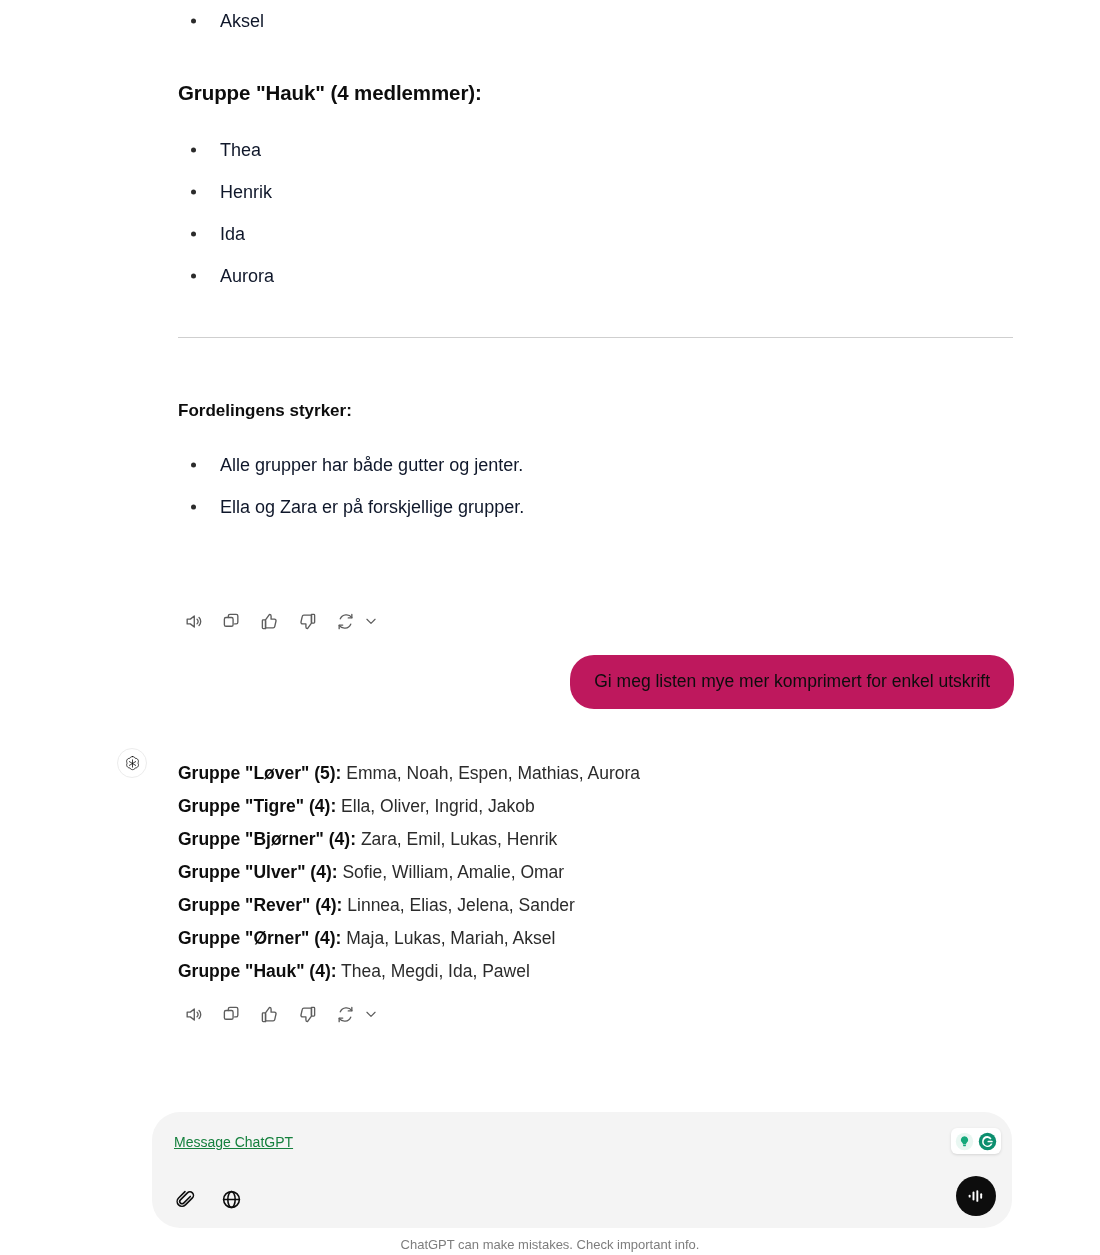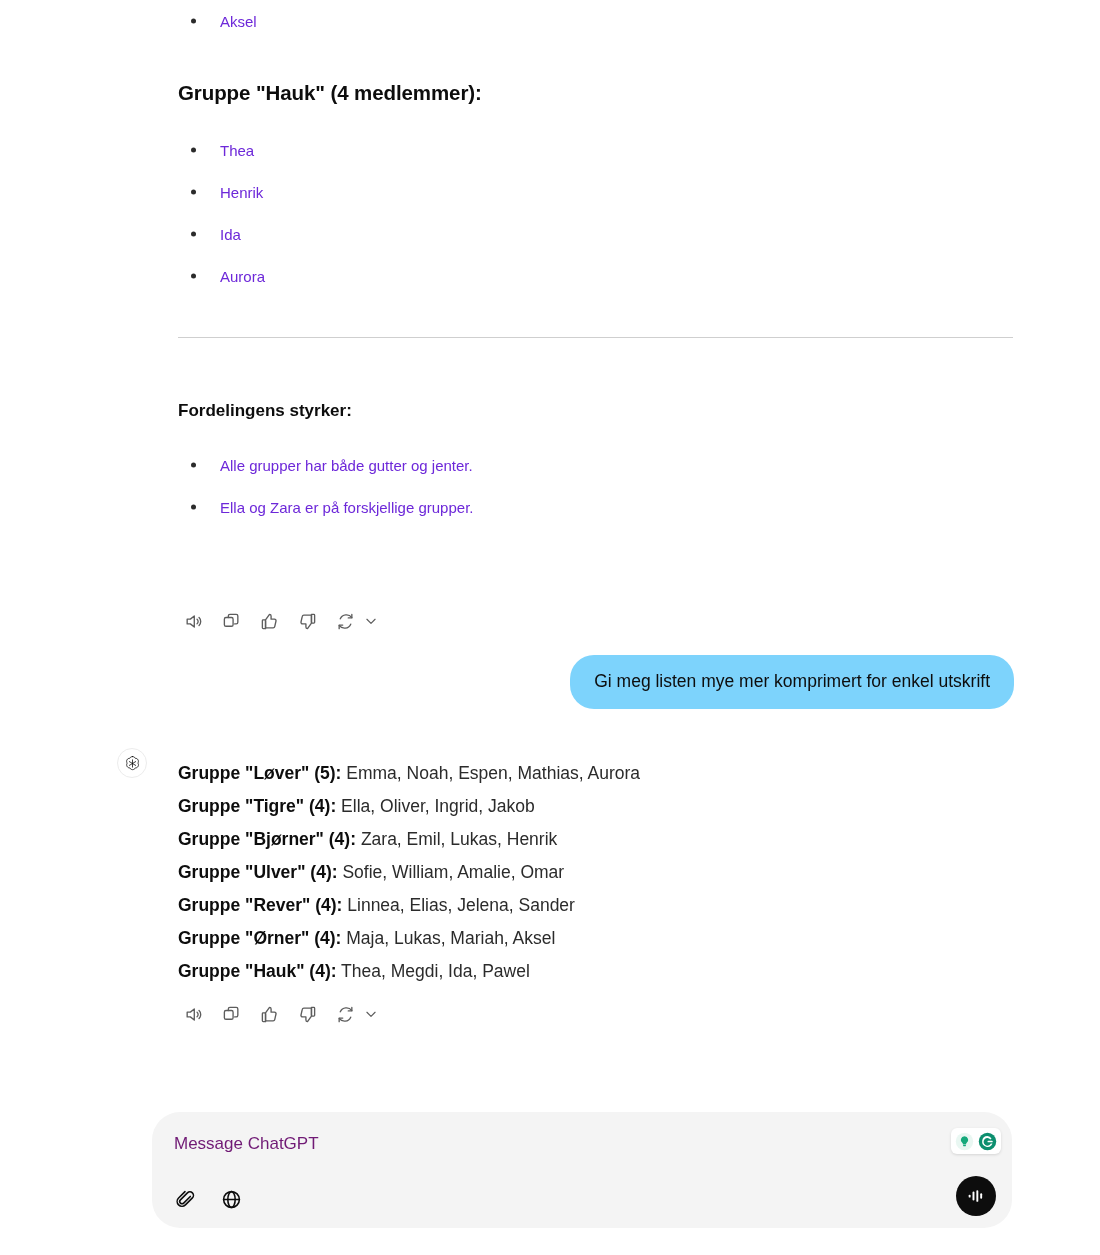--- a/index.html
+++ b/index.html
@@ -26,22 +26,22 @@
     width: 836px;
   }
 
   
   ul.bullets {
     list-style: none;
   }
   ul.bullets > li {
     position: relative;
     padding-left: 42px;
-    color: #6d28d9;
-    font-size: 15px;
+    color: #0f172a;
+    font-size: 18px;
     line-height: 1;
     height: 42px;
     display: flex;
     align-items: center;
   }
   ul.bullets > li::before {
     content: "";
     position: absolute;
     left: 13px;
     top: 50%;
@@ -98,21 +98,21 @@
 
   
   .user-row {
     position: absolute;
     left: 0; top: 655px;
     width: 1014px;
     display: flex;
     justify-content: flex-end;
   }
   .user-bubble {
-    background: #7dd3fc;
+    background: #be185d;
     border-radius: 24px;
     padding: 14px 24px 15px 24px;
     font-size: 17.5px;
     color: #0d0d0d;
     line-height: 1.45;
     max-width: 620px;
   }
 
   
   .avatar {
@@ -148,22 +148,23 @@
   .composer {
     position: absolute;
     left: 152px; top: 1112px;
     width: 860px; height: 116px;
     background: #f4f4f4;
     border-radius: 28px;
   }
   .composer-placeholder {
     position: absolute;
     left: 22px; top: 22px;
-    font-size: 17px;
-    color: #701a75;
+    font-size: 14px;
+    color: #15803d;
+    text-decoration: underline;
   }
   .composer-left-icons {
     position: absolute;
     left: 18px; bottom: 14px;
     display: flex;
     align-items: center;
     gap: 16px;
   }
   .cmp-icon {
     width: 30px; height: 30px;
@@ -418,14 +419,15 @@
       <div class="gr-item">
         <svg width="19" height="19" viewBox="0 0 24 24">
           <circle cx="12" cy="12" r="11" fill="#0d8f6f"></circle>
           <path d="M12 5.2a6.8 6.8 0 1 0 6.3 9.4h-2.1a4.8 4.8 0 1 1-.6-5.1l1.5-1.4A6.77 6.77 0 0 0 12 5.2z" fill="#ffffff"></path>
           <rect x="12" y="11.2" width="6.6" height="1.9" rx="0.9" fill="#ffffff"></rect>
         </svg>
       </div>
     </div>
   </div>
 
+  <div class="footer">ChatGPT can make mistakes. Check important info.</div>
 
 </div>
 
 </body></html>

